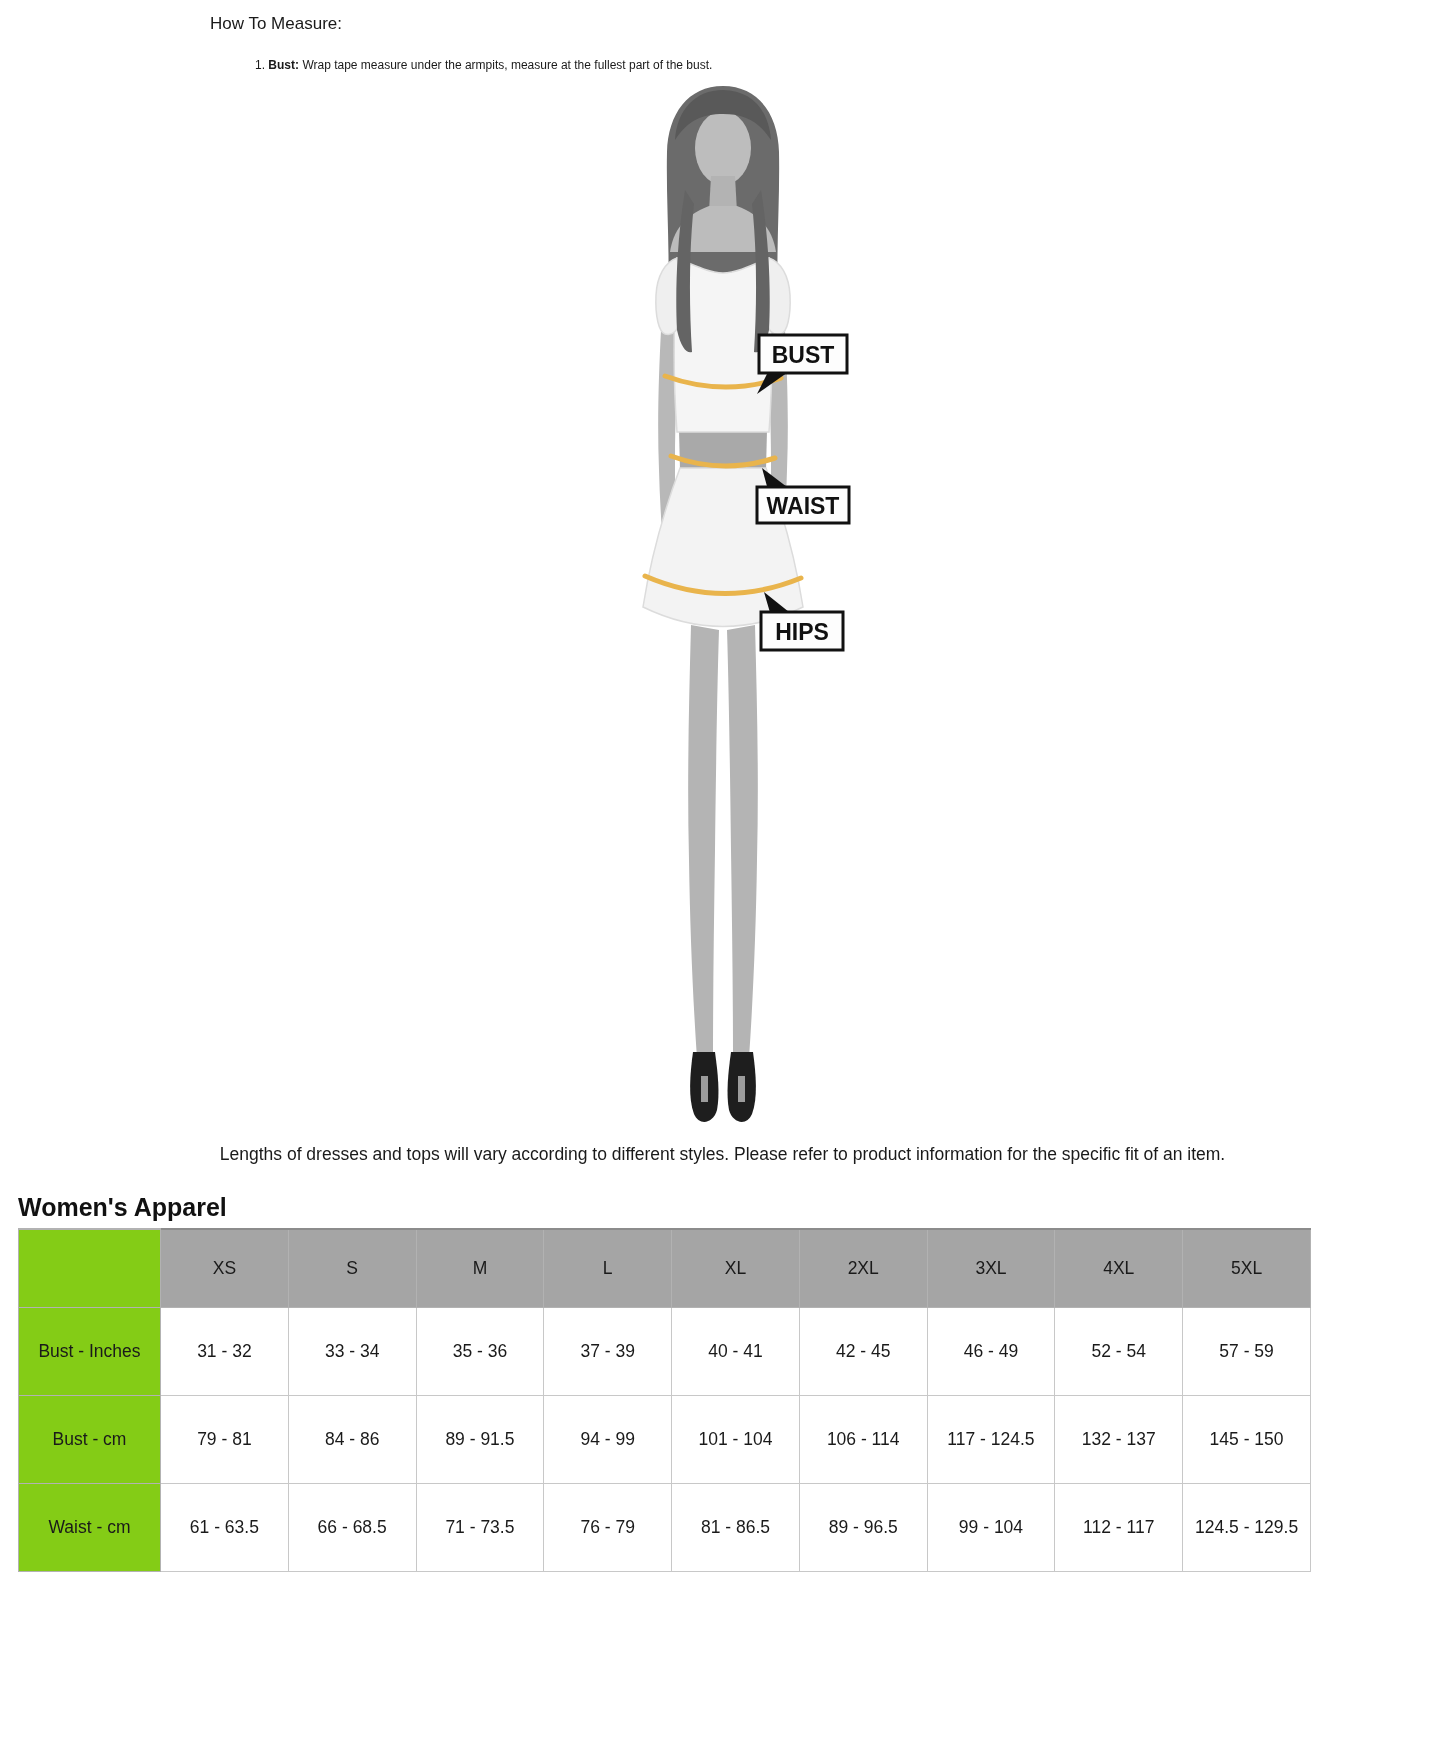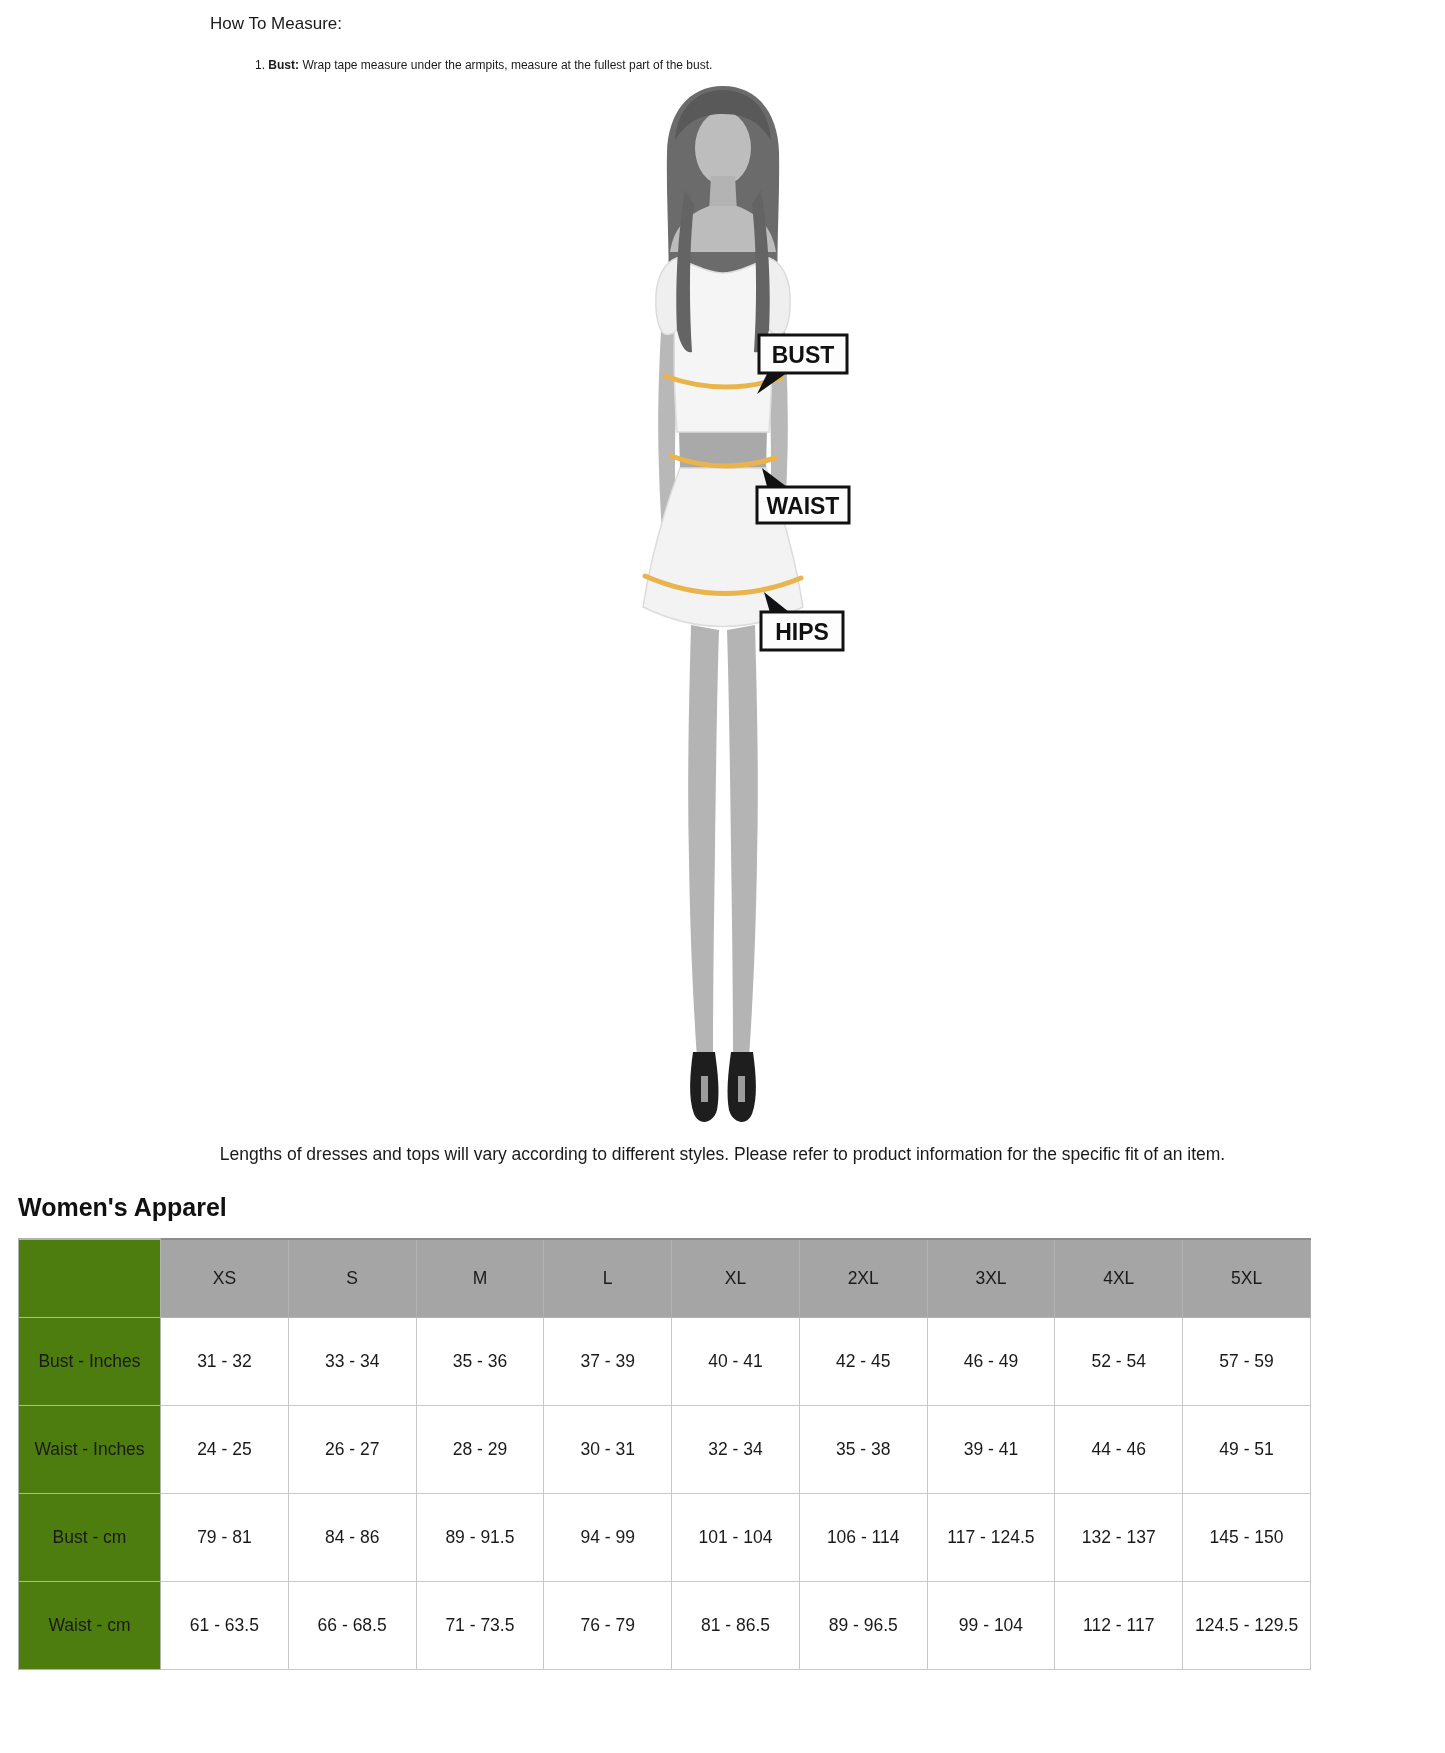--- a/index.html
+++ b/index.html
@@ -9,33 +9,33 @@
     font-family:"Liberation Sans", sans-serif;
     color:#1a1a1a;
     overflow:hidden;
   }
   .howto-title { margin:14px 0 0 210px; font-size:17px; }
   .steps { margin:20px 0 0 255px; font-size:12px; line-height:22px; }
   .step b { font-weight:bold; }
   .figure-wrap { width:300px; height:1058px; margin:4px auto 0 auto; position:relative; }
   .figure-wrap svg { display:block; }
   .note { text-align:center; font-size:17.5px; margin-top:6px; }
-  .apparel-title { margin:28px 0 16px 18px; font-size:25px; font-weight:bold; color:#111; }
+  .apparel-title { margin:28px 0 6px 18px; font-size:25px; font-weight:bold; color:#111; }
   table.sizes {
     margin:0 18px; width:1293px;
     border-collapse:collapse; table-layout:fixed;
     font-size:17.5px;
   }
   table.sizes th, table.sizes td {
     border:1px solid #c8c8c8;
     text-align:center; vertical-align:middle;
     font-weight:normal;
   }
   table.sizes thead th { background:#a5a5a5; height:78px; border-color:#b2b2b2; border-top:2px solid #8c8c8c; }
-  table.sizes th.rowlabel { background:#4d7c0f; border-color:#b2b2b2; }
+  table.sizes th.rowlabel { background:#84cc16; border-color:#b2b2b2; }
   table.sizes td { background:#ffffff; height:88px; }
   table.sizes col.labelcol { width:142px; }
 </style>
 </head>
 <body>
 
 <div class="howto-title">How To Measure:</div>
 
 <div class="steps">
   <div class="step">
@@ -141,32 +141,20 @@
         <td>33 - 34</td>
         <td>35 - 36</td>
         <td>37 - 39</td>
         <td>40 - 41</td>
         <td>42 - 45</td>
         <td>46 - 49</td>
         <td>52 - 54</td>
         <td>57 - 59</td>
       </tr>
       <tr>
-        <th class="rowlabel">Waist - Inches</th>
-        <td>24 - 25</td>
-        <td>26 - 27</td>
-        <td>28 - 29</td>
-        <td>30 - 31</td>
-        <td>32 - 34</td>
-        <td>35 - 38</td>
-        <td>39 - 41</td>
-        <td>44 - 46</td>
-        <td>49 - 51</td>
-      </tr>
-      <tr>
         <th class="rowlabel">Bust - cm</th>
         <td>79 - 81</td>
         <td>84 - 86</td>
         <td>89 - 91.5</td>
         <td>94 - 99</td>
         <td>101 - 104</td>
         <td>106 - 114</td>
         <td>117 - 124.5</td>
         <td>132 - 137</td>
         <td>145 - 150</td>

